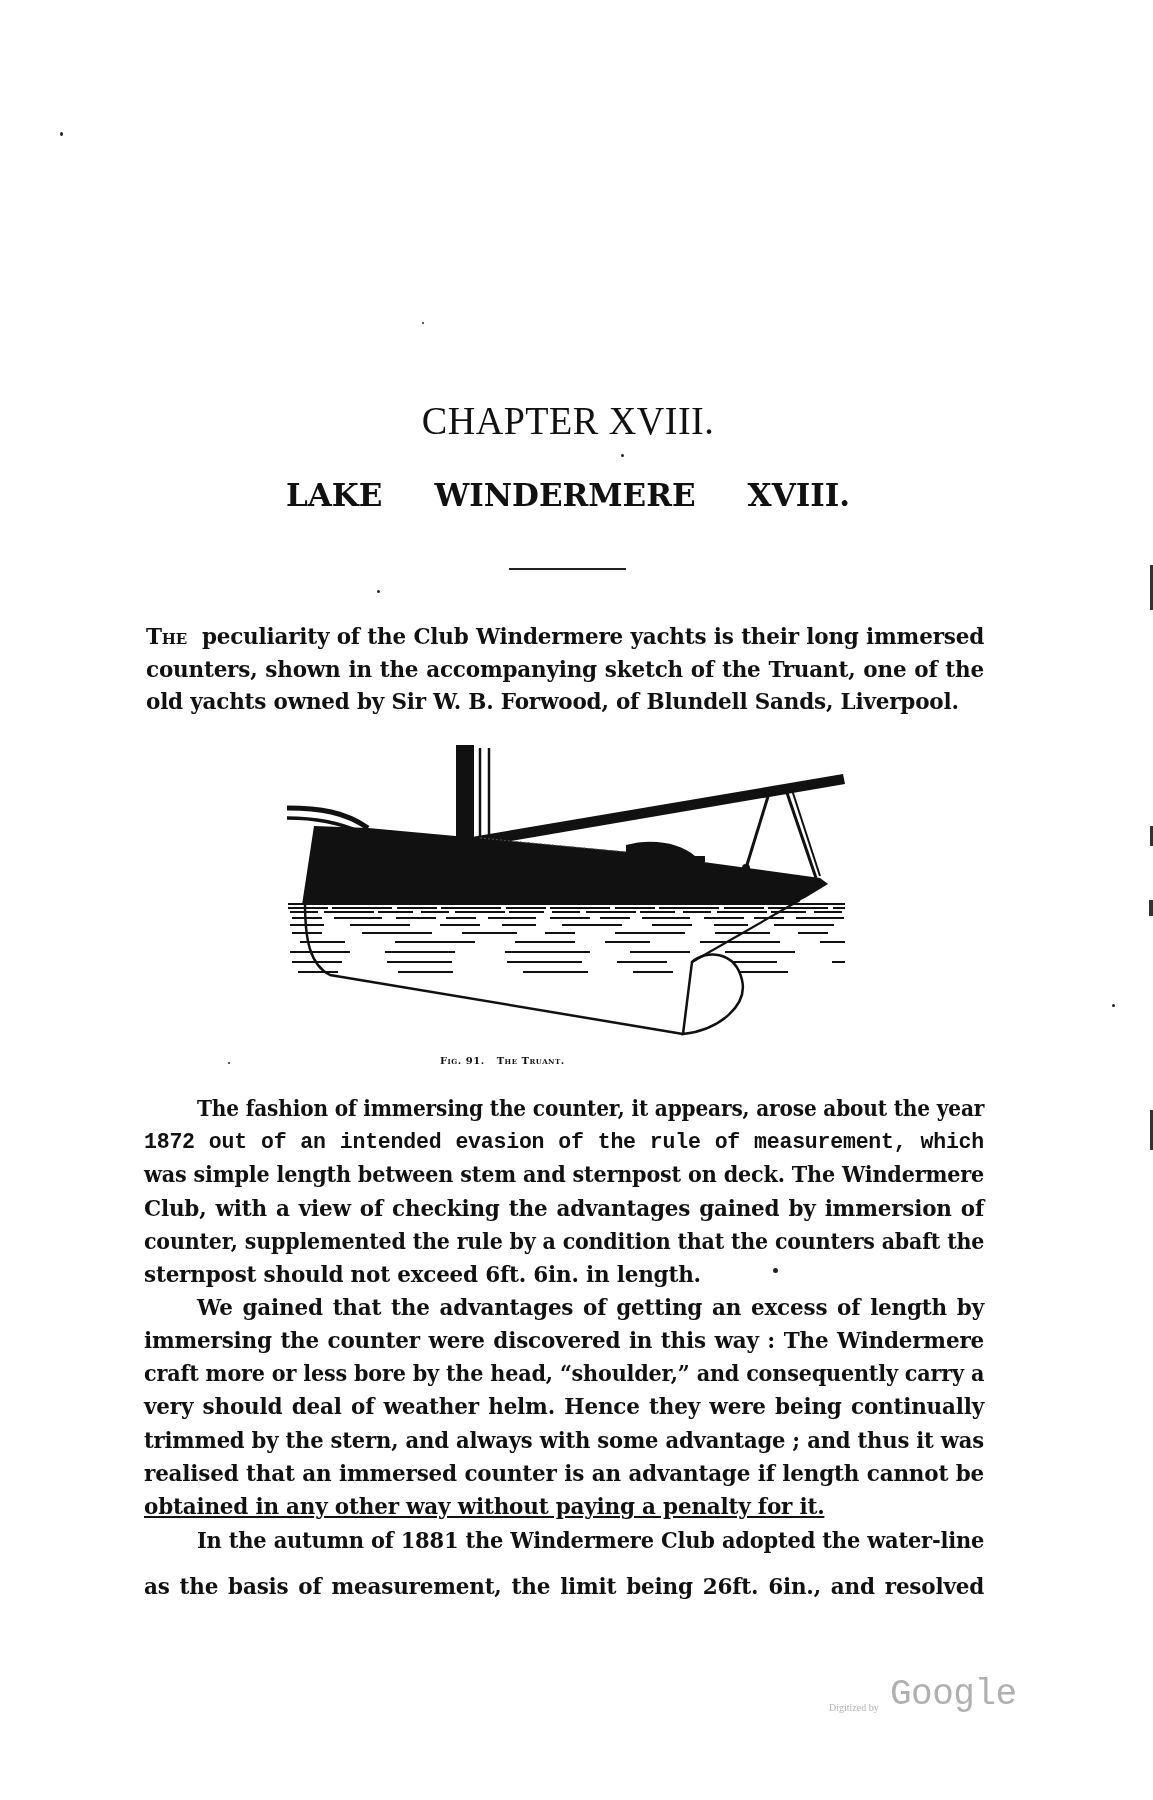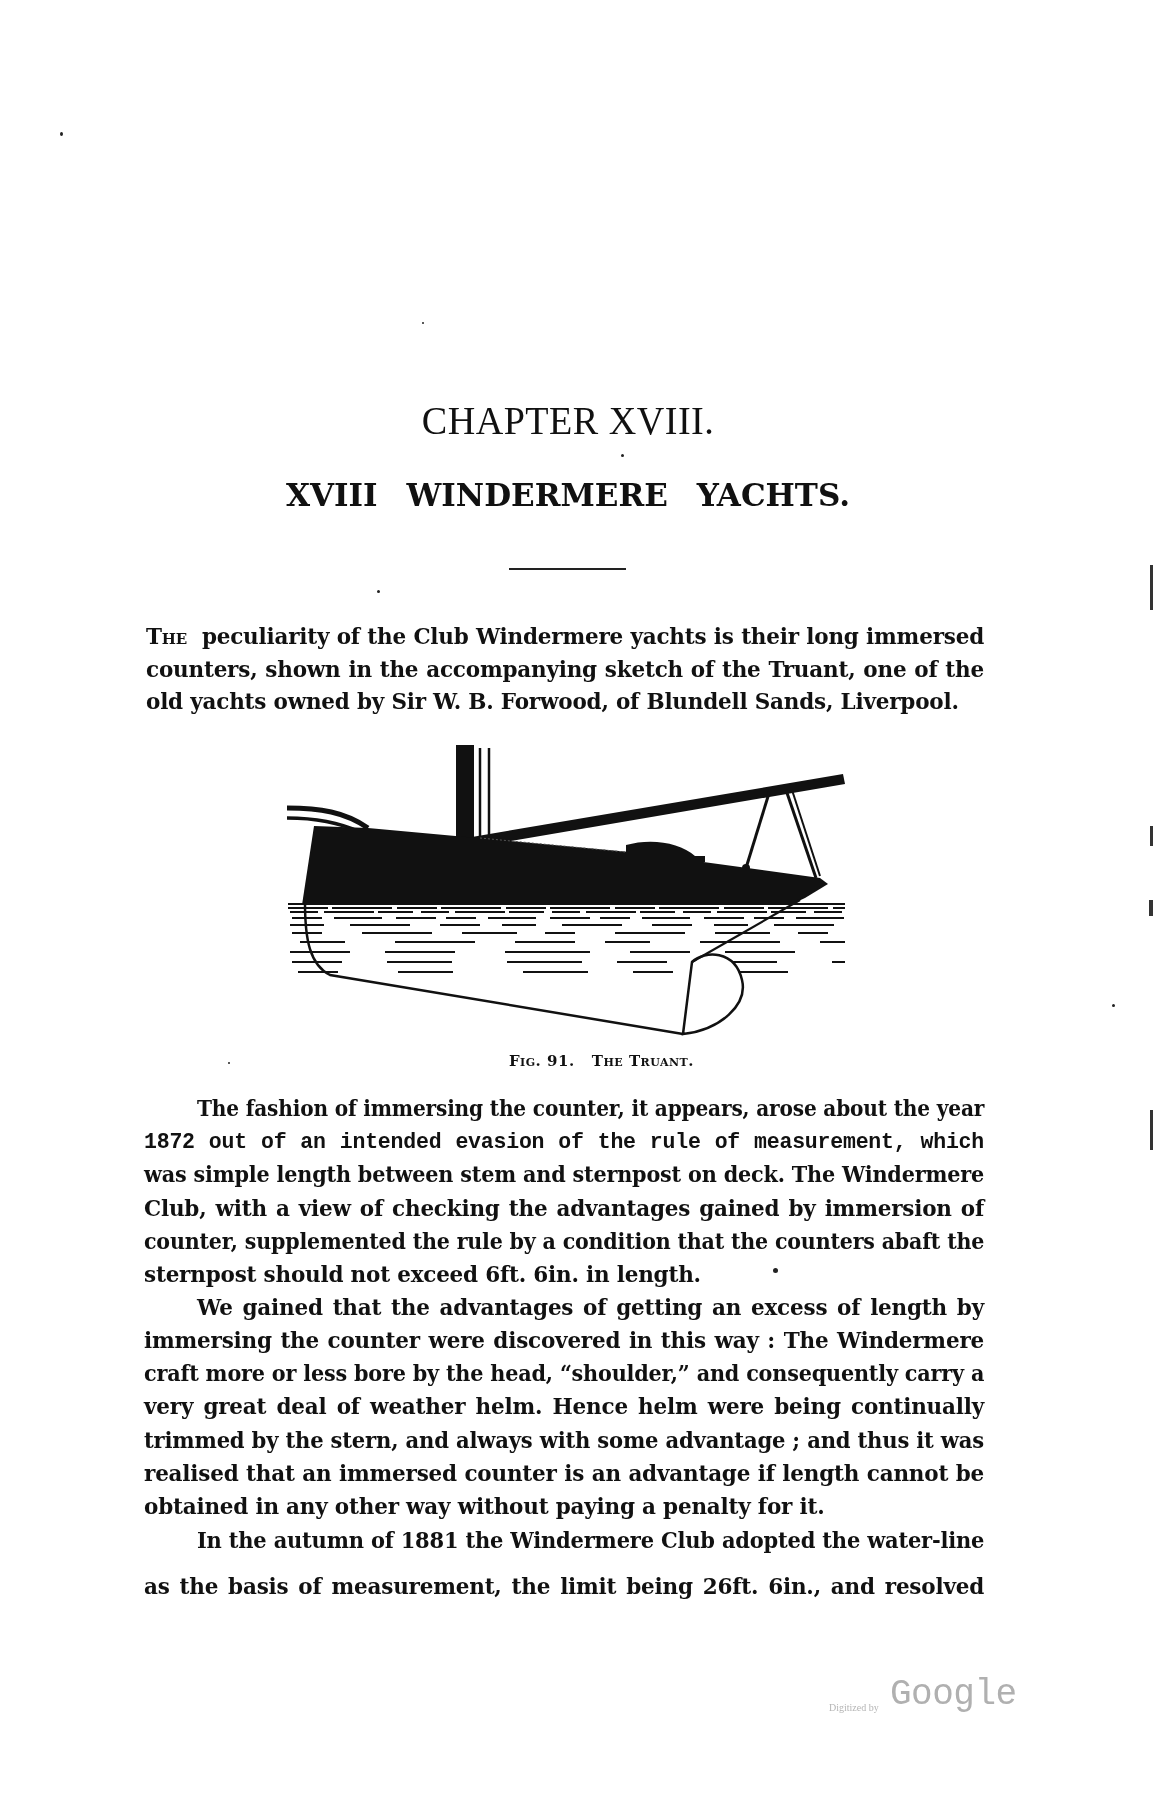--- a/index.html
+++ b/index.html
@@ -26,22 +26,22 @@
     font-family: "DejaVu Serif", serif; font-weight: bold; font-size: 21.5px; line-height: 34px;
     text-align: justify; text-align-last: justify; white-space: nowrap; letter-spacing: -0.2px;
   }
   .para-line.indent { left: 197px; width: 787px; }
   .para-line.last { text-align-last: left; }
   .smallcaps { font-variant: small-caps; }
 
   #figure { left: 280px; top: 740px; width: 580px; height: 305px; }
   #figure-caption {
     left: 440px; width: 254px; top: 1050px;
-    font-family: "DejaVu Serif", serif; font-weight: bold; font-size: 15px; line-height: 22px;
-    font-variant: small-caps; text-align: right; white-space: nowrap; letter-spacing: 0.5px;
+    font-family: "DejaVu Serif", serif; font-weight: bold; font-size: 10px; line-height: 22px;
+    font-variant: small-caps; text-align: left; white-space: nowrap; letter-spacing: 0.5px;
   }
 
   #watermark { left: 795px; top: 1672px; width: 240px; height: 56px; white-space: nowrap; }
   #wm-small {
     position: absolute; left: 3px; top: 30px;
     font-family: Liberation Serif, serif; font-size: 10px; color: #b5b5b5; margin-left: 31px;
   }
   #wm-big {
     position: absolute; left: 95px; top: 2px;
     font-family: Liberation Mono, monospace; font-size: 36px; color: #b0b0b0; letter-spacing: -0.5px;
@@ -56,21 +56,21 @@
 <div class="speck" style="left:377px;top:590px;width:3px;height:3px;"></div>
 <div class="speck" style="left:1112px;top:1004px;width:3px;height:3px;"></div>
 <div class="speck" style="left:773px;top:1268px;width:5px;height:5px;"></div>
 <div class="speck" style="left:228px;top:1062px;width:2px;height:2px;"></div>
 <div class="edge-mark" style="left:1150px;top:565px;width:3px;height:45px;"></div>
 <div class="edge-mark" style="left:1150px;top:826px;width:3px;height:20px;"></div>
 <div class="edge-mark" style="left:1149px;top:900px;width:4px;height:16px;"></div>
 <div class="edge-mark" style="left:1150px;top:1110px;width:3px;height:40px;"></div>
 
 <div id="chapter-num" class="abs">CHAPTER XVIII.</div>
-<div id="chapter-title" class="abs">XVIII WINDERMERE YACHTS.</div>
+<div id="chapter-title" class="abs">LAKE WINDERMERE XVIII.</div>
 <div id="title-rule" class="abs"></div>
 
 <div>
   <div class="para-line" style="top:620px; left:146px; width:838px;"><span class="smallcaps">The</span>&nbsp;&nbsp;<span>peculiarity of the Club Windermere yachts is their long immersed</span></div>
   <div class="para-line" style="top:653px; left:146px; width:838px;">counters, shown in the accompanying sketch of the Truant, one of the</div>
   <div class="para-line" style="top:685px; left:146px; width:838px; text-align-last:left;">old yachts owned by Sir W. B. Forwood, of Blundell Sands, Liverpool.</div>
 </div>
 
 <div id="figure" class="abs">
   <svg width="580" height="305" viewBox="280 740 580 305" xmlns="http://www.w3.org/2000/svg">
@@ -123,24 +123,24 @@
   <div class="para-line" style="top: 1158px; transform-origin: left center; transform: scaleX(0.9655); width: 870px;">was simple length between stem and sternpost on deck.  The Windermere</div>
   <div class="para-line" style="top:1192px;">Club, with a view of checking the advantages gained by immersion of</div>
   <div class="para-line" style="top: 1225px; transform-origin: left center; transform: scaleX(0.9578); width: 877px;">counter, supplemented the rule by a condition that the counters abaft the</div>
   <div class="para-line last" style="top:1258px;">sternpost should not exceed 6ft. 6in. in length.</div>
 </div>
 
 <div>
   <div class="para-line indent" style="top:1291px;">We gained that the advantages of getting an excess of length by</div>
   <div class="para-line" style="top:1324px;">immersing the counter were discovered in this way :  The Windermere</div>
   <div class="para-line" style="top: 1357px; transform-origin: left center; transform: scaleX(0.9655); width: 870px;">craft more or less bore by the head, “shoulder,” and consequently carry a</div>
-  <div class="para-line" style="top:1390px;">very great deal of weather helm.  Hence helm were being continually</div>
+  <div class="para-line" style="top:1390px;">very should deal of weather helm.  Hence they were being continually</div>
   <div class="para-line" style="top: 1424px; transform-origin: left center; transform: scaleX(0.9825); width: 855px;">trimmed by the stern, and always with some advantage ; and thus it was</div>
   <div class="para-line" style="top:1457px;">realised that an immersed counter is an advantage if length cannot be</div>
-  <div class="para-line last" style="top:1490px;">obtained in any other way without paying a penalty for it.</div>
+  <div class="para-line last" style="top:1490px;text-decoration:underline;">obtained in any other way without paying a penalty for it.</div>
 </div>
 
 <div>
   <div class="para-line indent" style="top: 1524px; transform-origin: left center; transform: scaleX(0.9764); width: 806px;">In the autumn of 1881 the Windermere Club adopted the water-line</div>
   <div class="para-line" style="top:1557px;margin-top:13px;">as the basis of measurement, the limit being 26ft. 6in., and resolved</div>
 </div>
 
 <div id="watermark" class="abs">
   <span id="wm-small">Digitized by</span>
   <span id="wm-big">Google</span>

